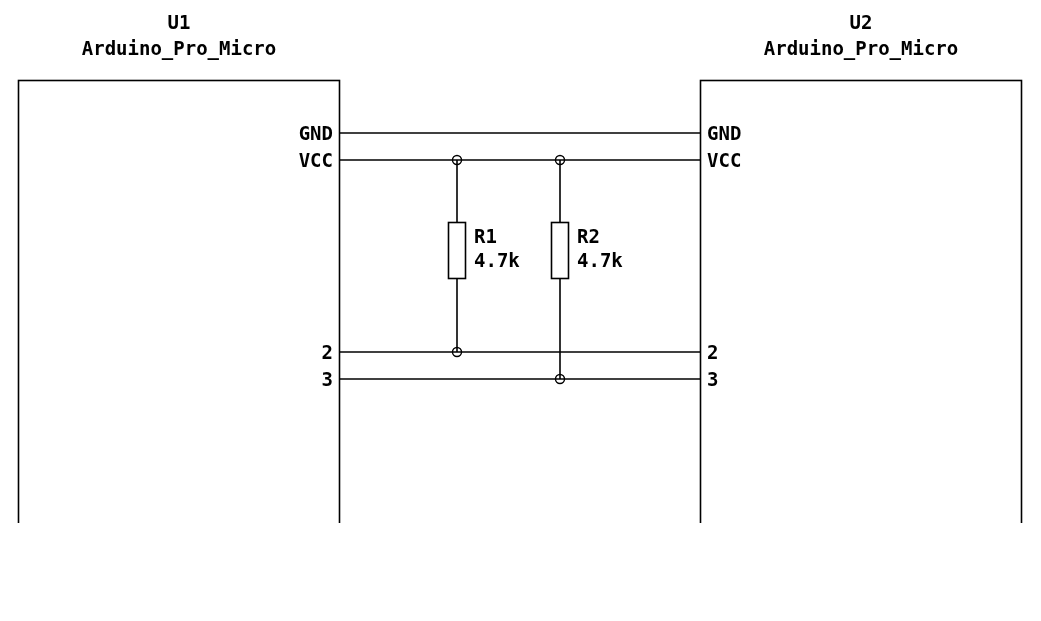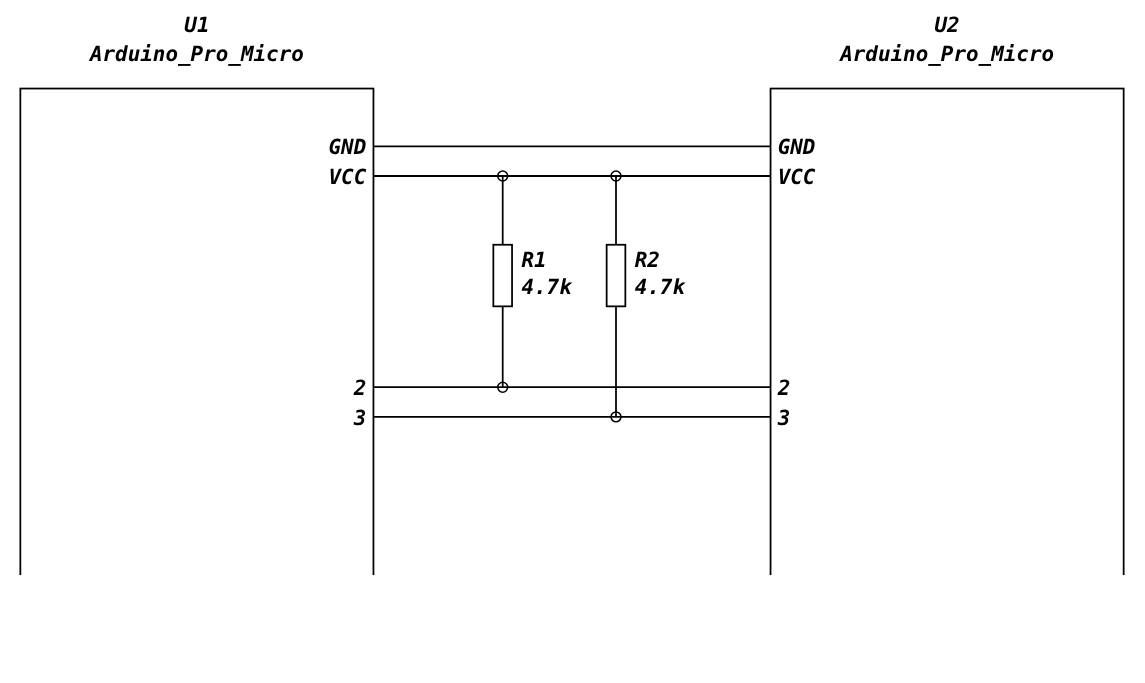--- a/index.html
+++ b/index.html
@@ -6,21 +6,20 @@
     margin: 0;
     padding: 0;
     background: #ffffff;
   }
   .canvas-wrap {
     position: relative;
     width: 1041px;
     height: 523px;
     background: #ffffff;
     overflow: hidden;
-    font-style: italic;
   }
   svg text {
     font-family: "DejaVu Sans Mono", monospace;
     font-weight: bold;
     font-size: 19px;
     fill: #000000;
   }
   .wire {
     stroke: #000000;
     stroke-width: 1.6;

